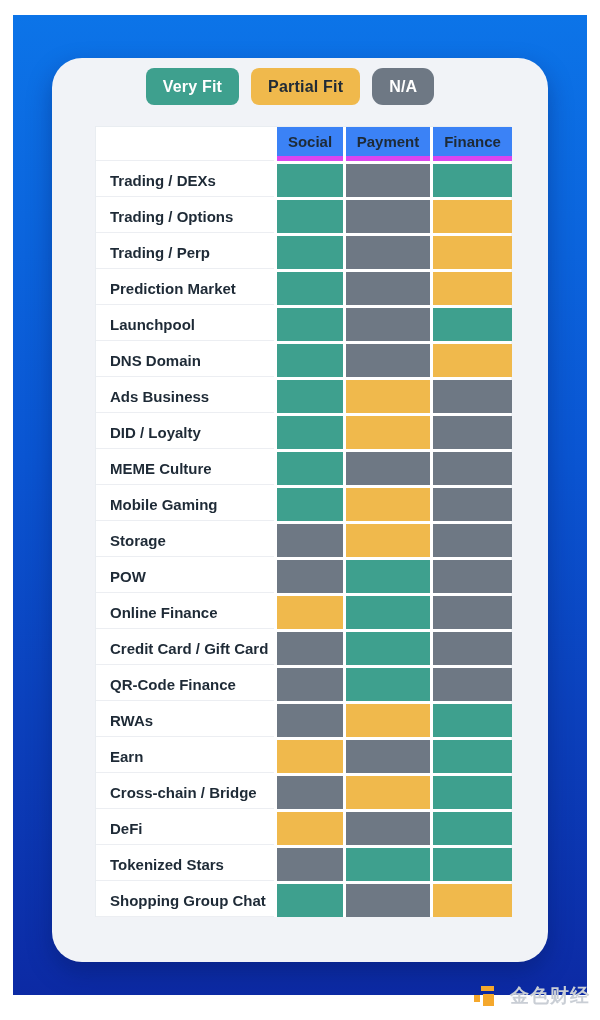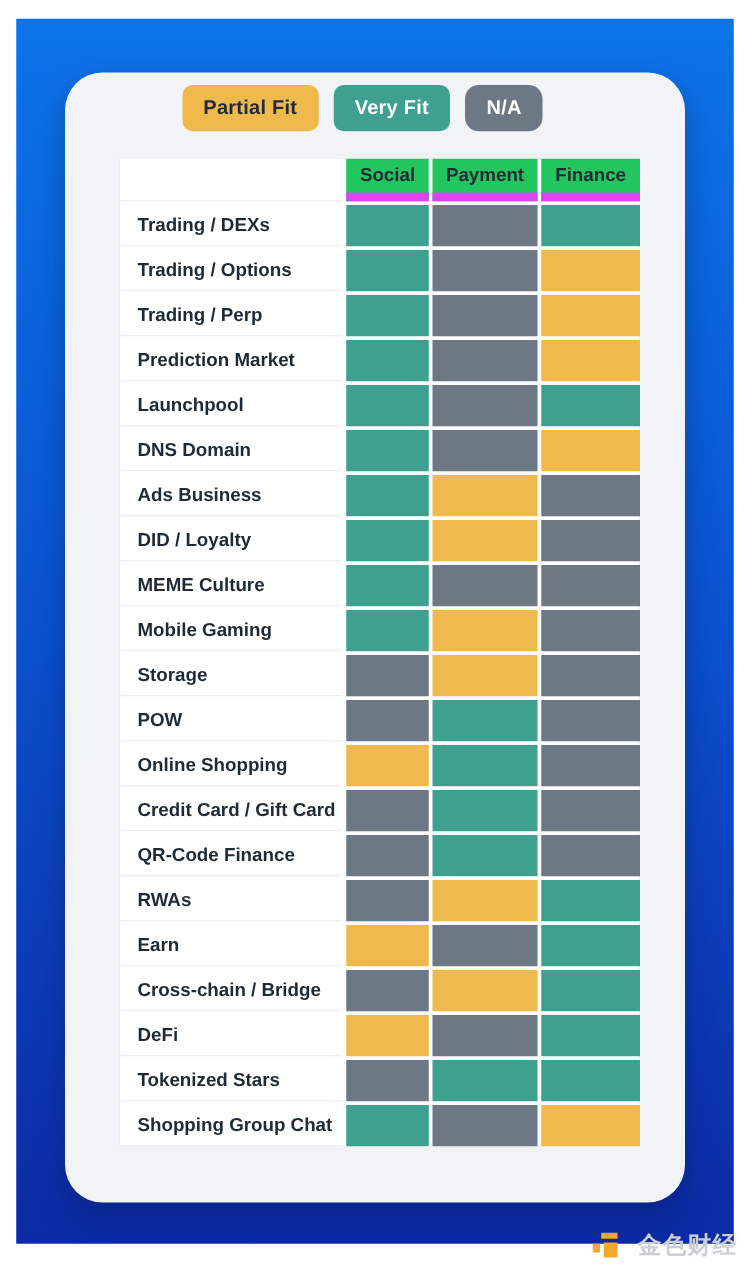--- a/index.html
+++ b/index.html
@@ -46,24 +46,24 @@
     gap:3px;
     background:#ffffff;
     border-left:1px solid #E9EDF1;
     border-top:1px solid #E9EDF1;
   }
   .m-corner, .m-label {
     background:#ffffff;
     border-bottom:1px solid #ECEEF2;
   }
   .m-colhead {
-    background:#22c55e;
+    background:#3b82f6;
     display:flex; align-items:center; justify-content:center;
     font-size:15px; font-weight:bold; color:#1E2A36;
-    border-bottom:7px solid #d946ef;
+    border-bottom:5px solid #d946ef;
   }
   .m-label {
     display:flex; align-items:center;
     padding-left:14px;
     font-size:15px; font-weight:700; color:#1E2A36;
     white-space:nowrap;
   }
   .m-cell { width:100%; height:100%; }
   .watermark {
     position:absolute; right:10px; bottom:11px;
@@ -76,22 +76,22 @@
   }
 </style>
 </head>
 <body>
 
 <div class="screen">
   <div class="blue-bg"></div>
 
   <div class="card">
     <div class="legend">
+        <div class="chip" style="background: rgb(62, 160, 142); color: rgb(255, 255, 255);">Very Fit</div>
         <div class="chip" style="background: rgb(240, 185, 76); color: rgb(33, 43, 54);">Partial Fit</div>
-        <div class="chip" style="background: rgb(62, 160, 142); color: rgb(255, 255, 255);">Very Fit</div>
         <div class="chip" style="background: rgb(110, 120, 132); color: rgb(255, 255, 255); border-radius: 11px;">N/A</div>
       </div>
     <div class="matrix">
         <div class="m-corner"></div>
         <div class="m-colhead">Social</div>
         <div class="m-colhead">Payment</div>
         <div class="m-colhead">Finance</div>
         <div class="m-label">Trading / DEXs</div>
         <div class="m-cell" style="background: rgb(62, 160, 142);"></div>
         <div class="m-cell" style="background: rgb(110, 120, 132);"></div>
@@ -133,21 +133,21 @@
         <div class="m-cell" style="background: rgb(240, 185, 76);"></div>
         <div class="m-cell" style="background: rgb(110, 120, 132);"></div>
         <div class="m-label">Storage</div>
         <div class="m-cell" style="background: rgb(110, 120, 132);"></div>
         <div class="m-cell" style="background: rgb(240, 185, 76);"></div>
         <div class="m-cell" style="background: rgb(110, 120, 132);"></div>
         <div class="m-label">POW</div>
         <div class="m-cell" style="background: rgb(110, 120, 132);"></div>
         <div class="m-cell" style="background: rgb(62, 160, 142);"></div>
         <div class="m-cell" style="background: rgb(110, 120, 132);"></div>
-        <div class="m-label">Online Shopping</div>
+        <div class="m-label">Online Finance</div>
         <div class="m-cell" style="background: rgb(240, 185, 76);"></div>
         <div class="m-cell" style="background: rgb(62, 160, 142);"></div>
         <div class="m-cell" style="background: rgb(110, 120, 132);"></div>
         <div class="m-label">Credit Card / Gift Card</div>
         <div class="m-cell" style="background: rgb(110, 120, 132);"></div>
         <div class="m-cell" style="background: rgb(62, 160, 142);"></div>
         <div class="m-cell" style="background: rgb(110, 120, 132);"></div>
         <div class="m-label">QR-Code Finance</div>
         <div class="m-cell" style="background: rgb(110, 120, 132);"></div>
         <div class="m-cell" style="background: rgb(62, 160, 142);"></div>

